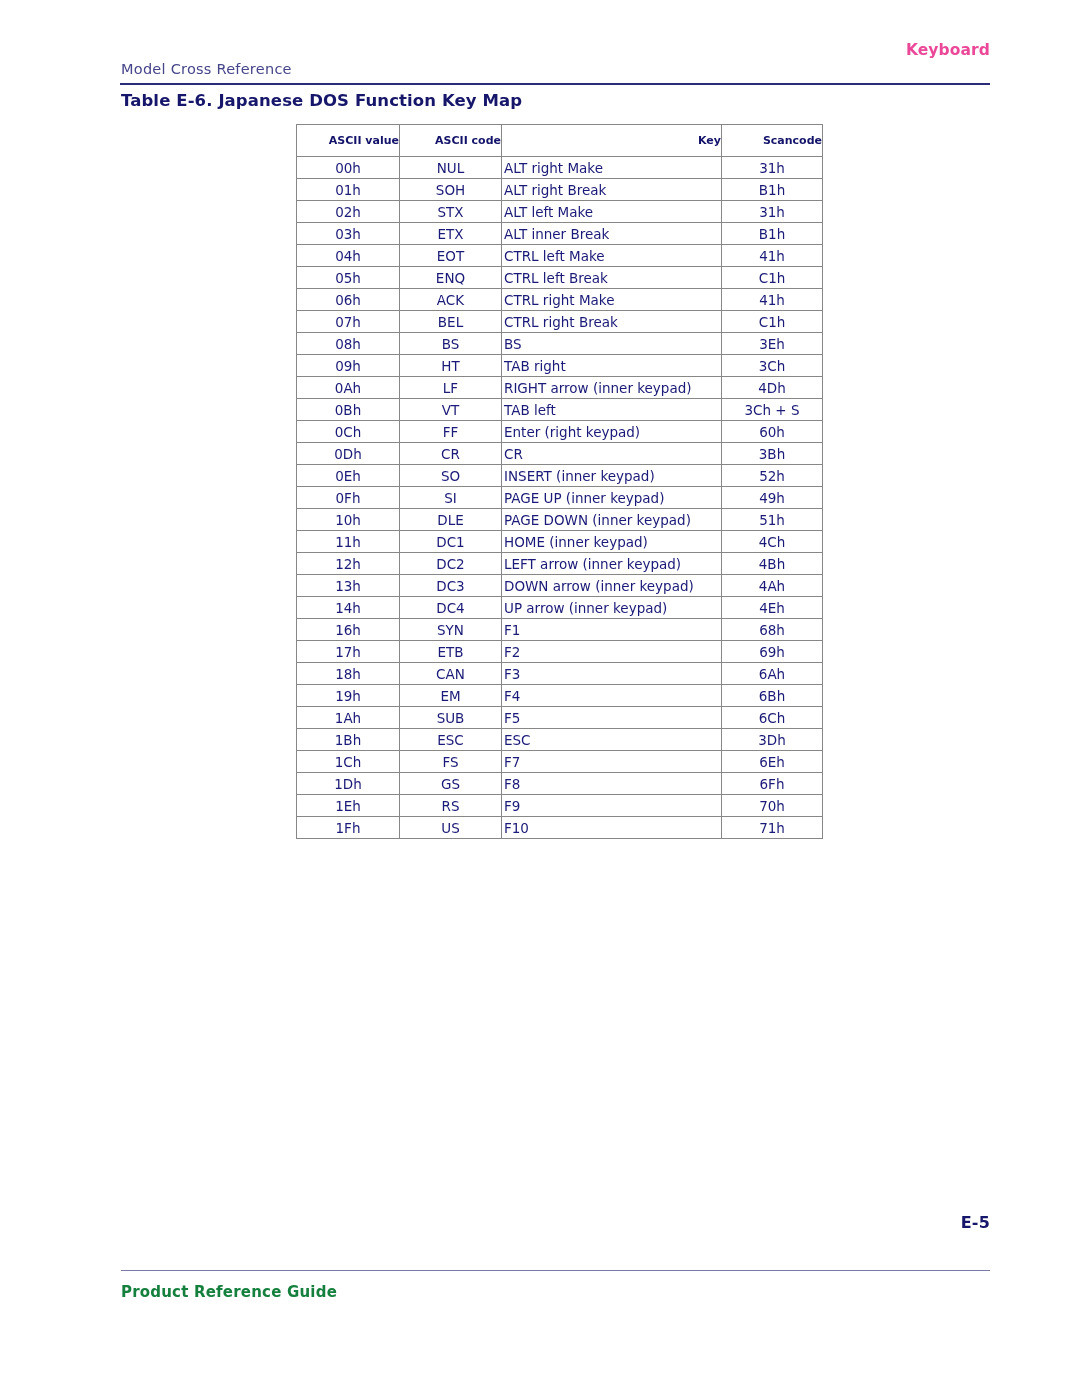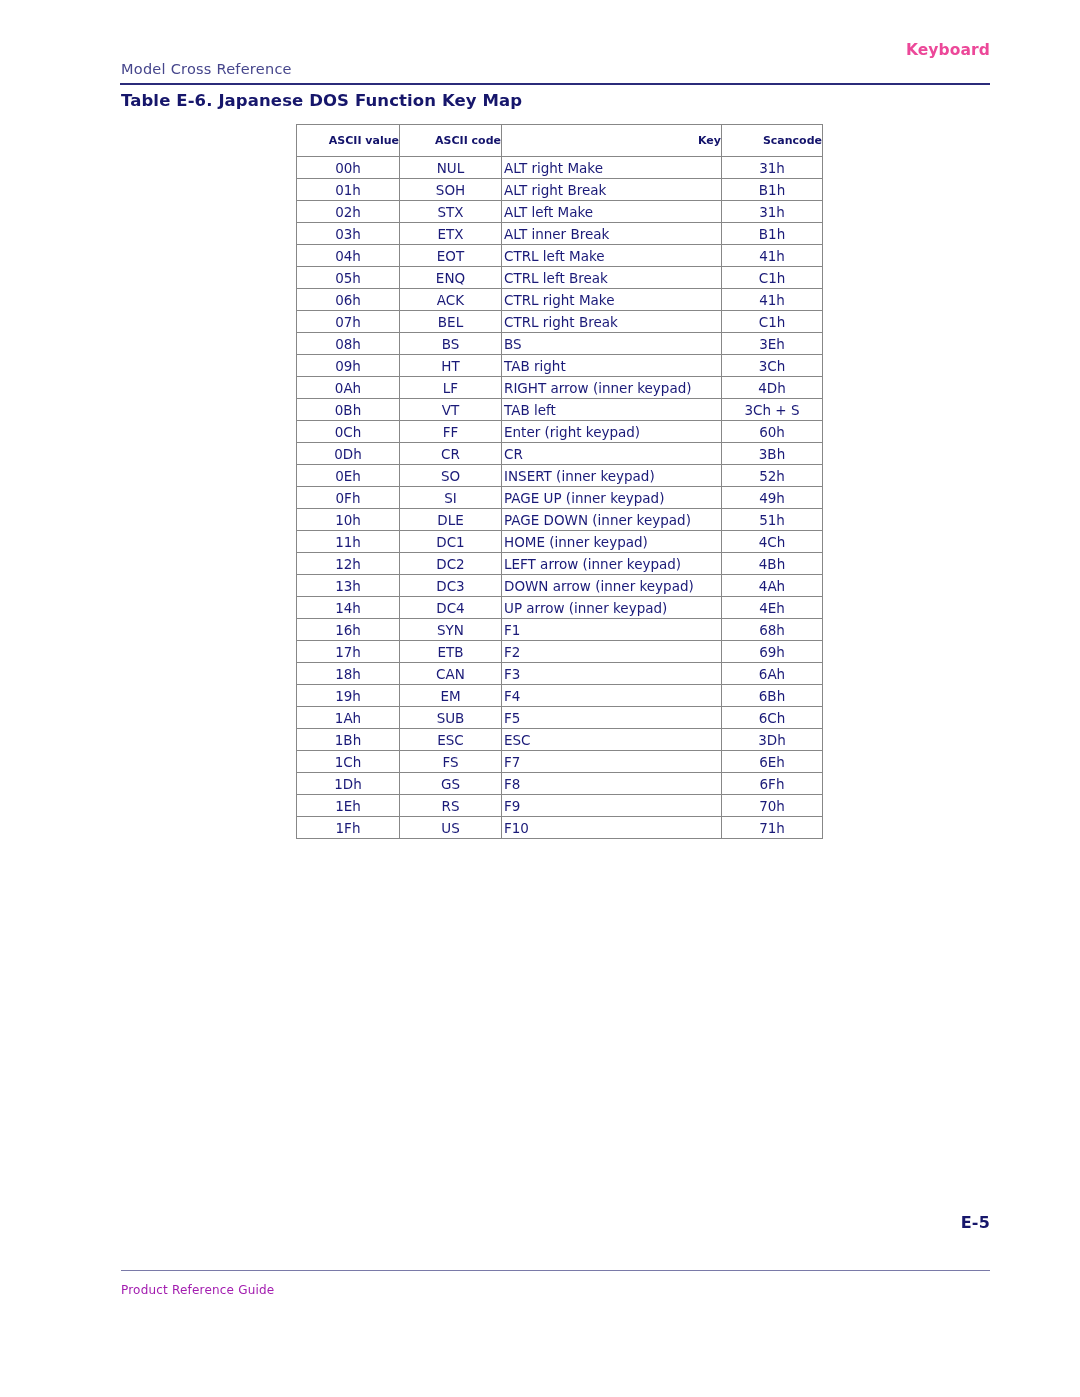--- a/index.html
+++ b/index.html
@@ -119,23 +119,23 @@
     left: 121px;
     top: 1270px;
     width: 869px;
     height: 1px;
     background: #7a7aa8;
   }
   .footer-left {
     position: absolute;
     left: 121px;
     top: 1283px;
-    font-size: 12px;
-    font-weight: normal;
-    color: #a21caf;
+    font-size: 15px;
+    font-weight: bold;
+    color: #15803d;
     letter-spacing: 0.2px;
     white-space: nowrap;
   }
   .footer-right {
     position: absolute;
     right: 90px;
     top: 1213px;
     font-size: 16px;
     font-weight: bold;
     color: #16166b;

